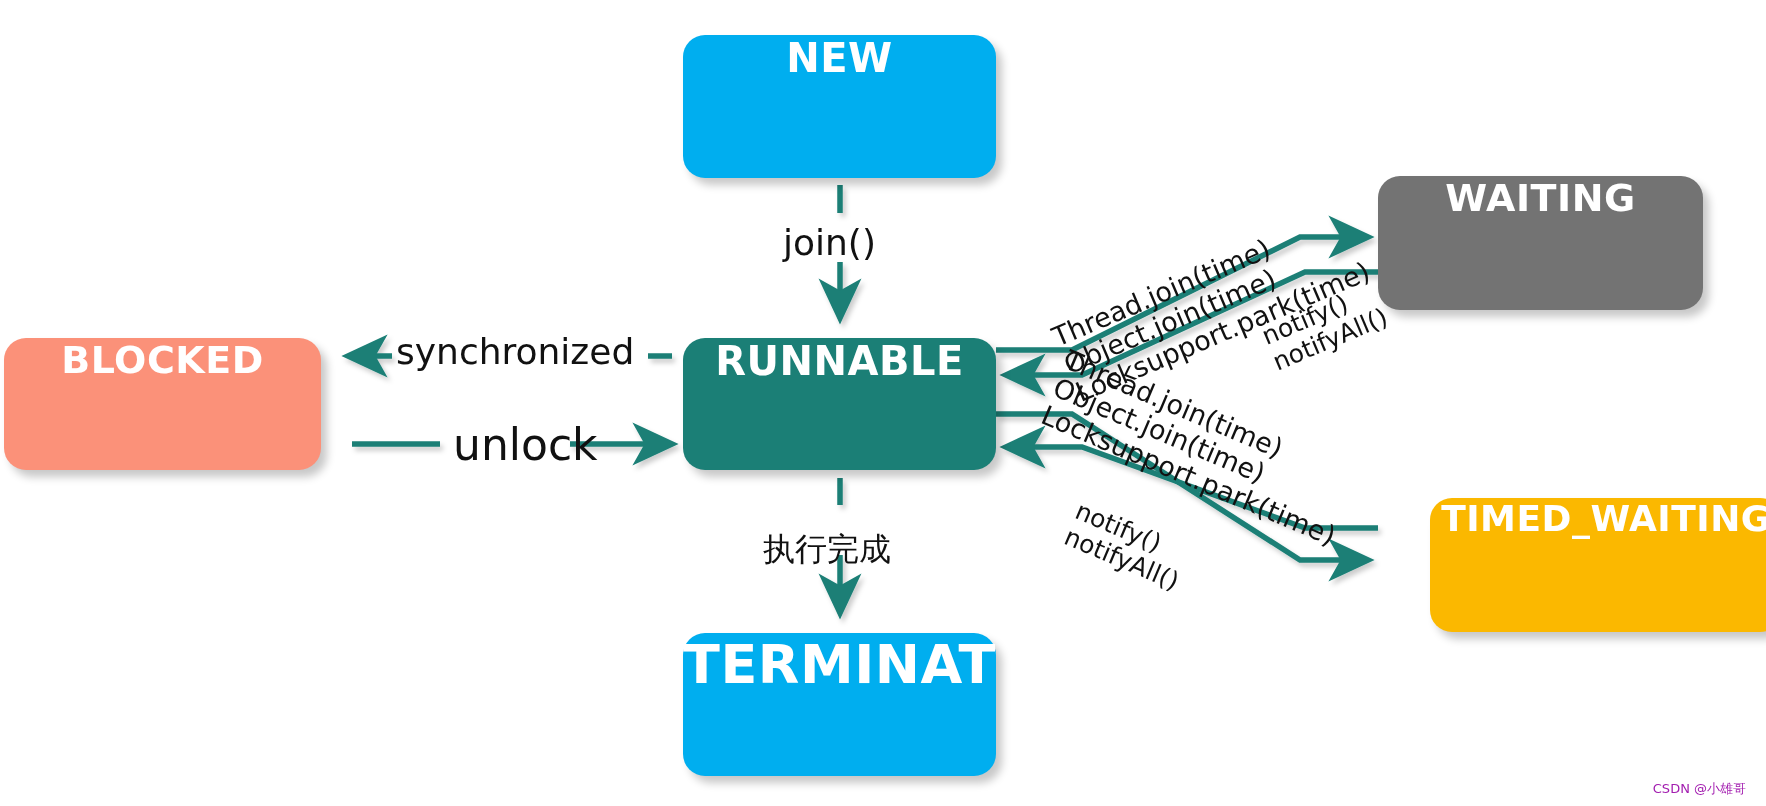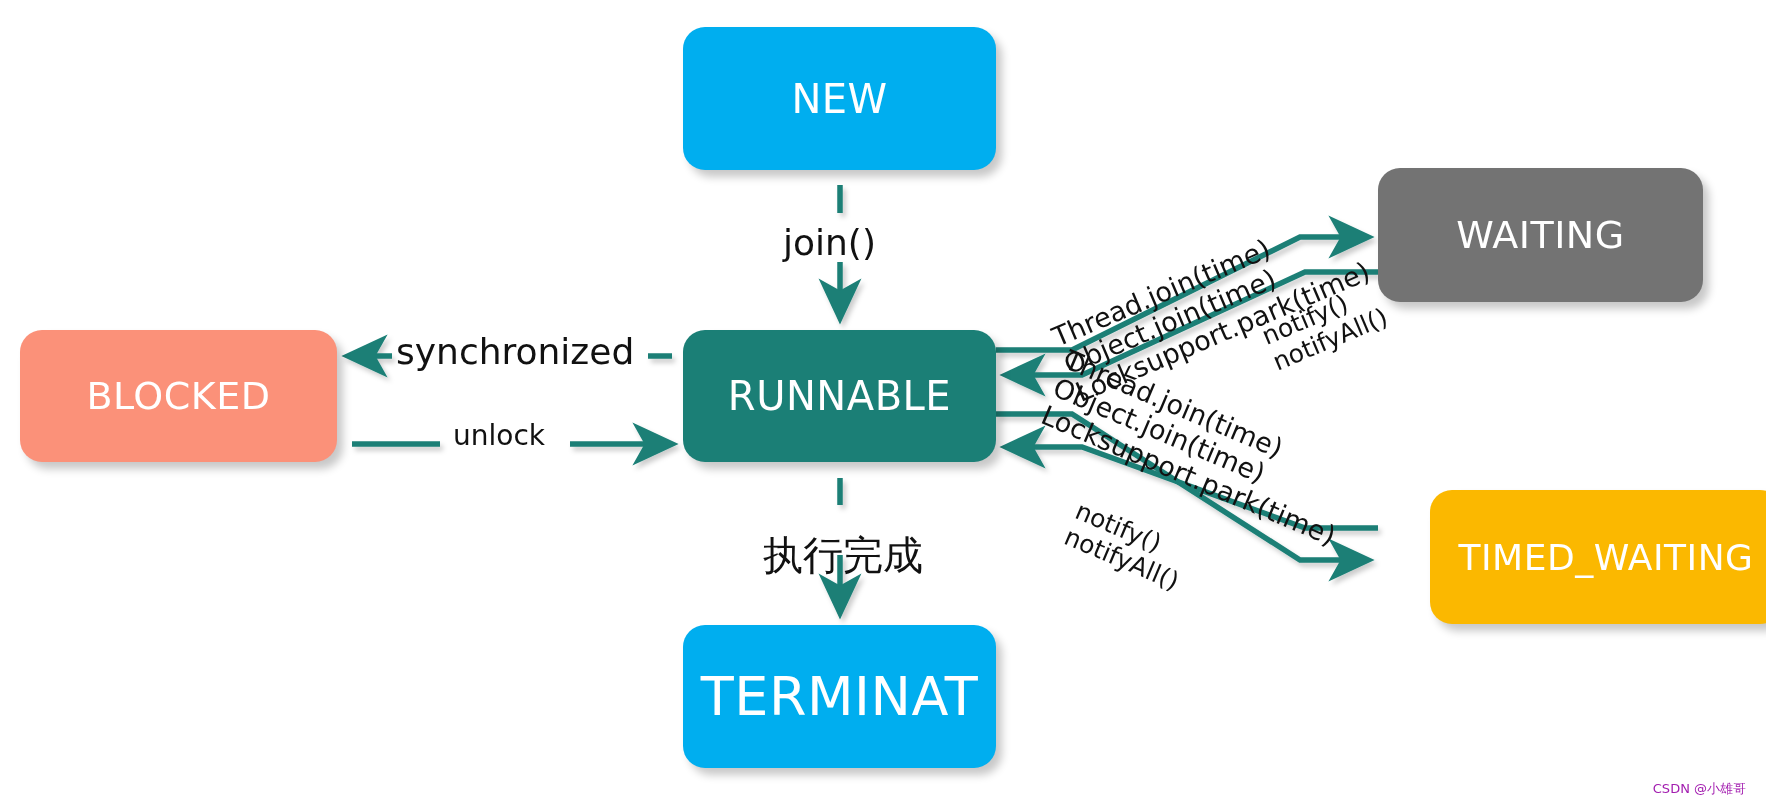--- a/index.html
+++ b/index.html
@@ -22,48 +22,49 @@
     left: 0;
     top: 0;
     width: 1766px;
     height: 806px;
   }
 
   
   .node {
     position: absolute;
     display: flex;
-    align-items: center;
+    align-items: flex-start;
     justify-content: center;
     border-radius: 22px;
     color: #ffffff;
-    font-weight: 400;
+    font-weight: 700;
     letter-spacing: 0.5px;
     box-shadow: 6px 7px 9px rgba(0,0,0,0.22);
     box-sizing: border-box;
     z-index: 3;
+    margin-top: 8px;
   }
   .node-new        { left: 683px; top: 27px;  width: 313px; height: 143px; background: #00AEEF; font-size: 40px; }
   .node-runnable   { left: 683px; top: 330px; width: 313px; height: 132px; background: #1B7F76; font-size: 40px; }
   .node-terminat   { left: 683px; top: 625px; width: 313px; height: 143px; background: #00AEEF; font-size: 54px; }
-  .node-blocked    { left: 20px;  top: 330px; width: 317px; height: 132px; background: #FB9179; font-size: 38px; }
+  .node-blocked    { left: 4px;  top: 330px; width: 317px; height: 132px; background: #FB9179; font-size: 38px; }
   .node-waiting    { left: 1378px;top: 168px; width: 325px; height: 134px; background: #737373; font-size: 38px; }
   .node-timed      { left: 1430px;top: 490px; width: 352px; height: 134px; background: #FBB800; font-size: 36px; }
 
   
   .edge-label {
     position: absolute;
     color: #111111;
     white-space: nowrap;
     z-index: 4;
   }
   .lbl-start  { left: 783px; top: 222px; font-size: 36px; }
-  .lbl-done   { left: 763px; top: 528px; font-size: 40px; }
+  .lbl-done   { left: 763px; top: 528px; font-size: 32px; }
   .lbl-sync   { left: 396px; top: 331px; font-size: 36px; }
-  .lbl-unlock { left: 453px; top: 419px; font-size: 28px; }
+  .lbl-unlock { left: 453px; top: 419px; font-size: 44px; }
 
   
   .rot-label {
     position: absolute;
     color: #111111;
     white-space: nowrap;
     line-height: 1.12;
     z-index: 4;
     transform-origin: left top;
   }

